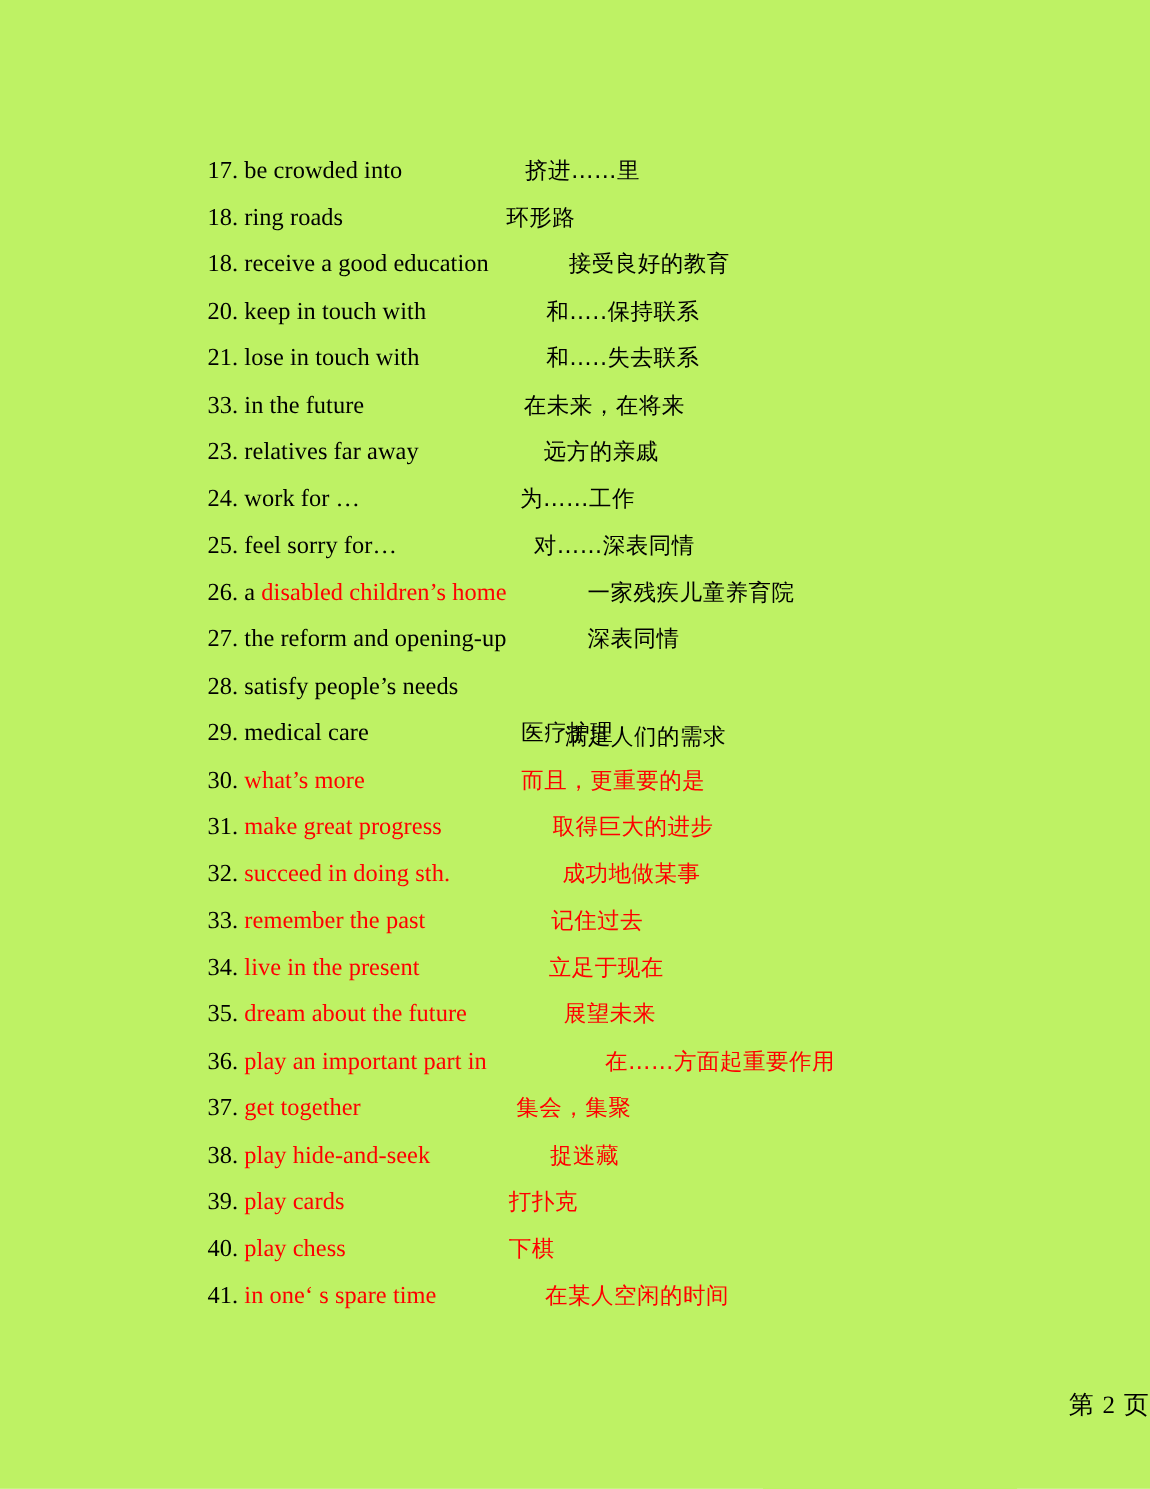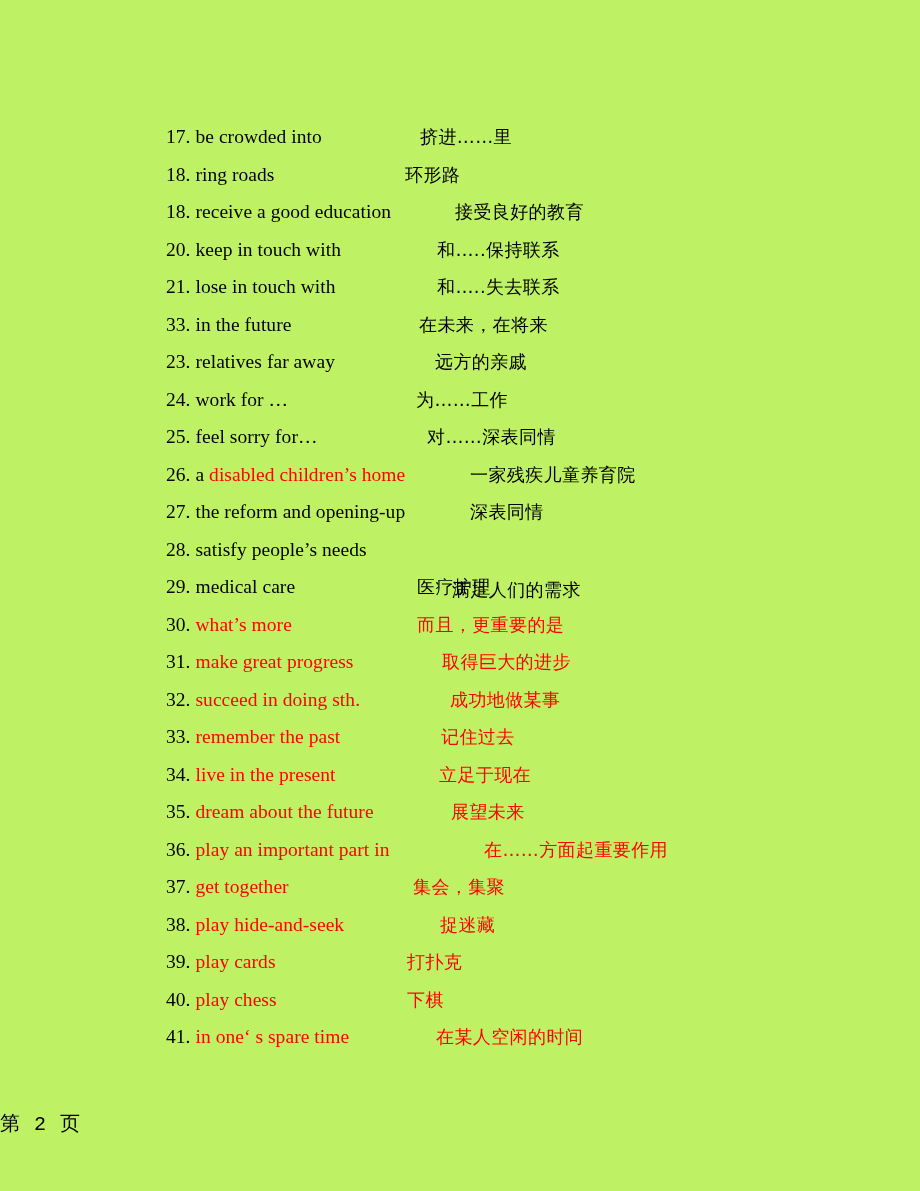--- a/index.html
+++ b/index.html
@@ -58,25 +58,26 @@
 
   .red  { color: #ff0000; }
   .black { color: #000000; }
 
   
   #page-number {
     position: absolute;
     left: 0;
     right: 0;
     top: 1110px;
-    text-align: left;
-    font-family: Liberation Mono, monospace;
+    text-align: right;
+    font-family: Liberation Serif, serif;
     font-size: 20px;
     color: #000000;
     letter-spacing: 1px;
+    padding-left: 10px;
   }
 </style>
 </head>
 <body>
 
 <div id="page">
 
   <div id="phrase-list">
       <div class="phrase-row"><span class="en"><span class="black">17. </span><span class="black">be crowded into</span></span><span class="zh black" style="left: 254px;">挤进……里</span></div>
       <div class="phrase-row"><span class="en"><span class="black">18. </span><span class="black">ring roads</span></span><span class="zh black" style="left: 239px;">环形路</span></div>

